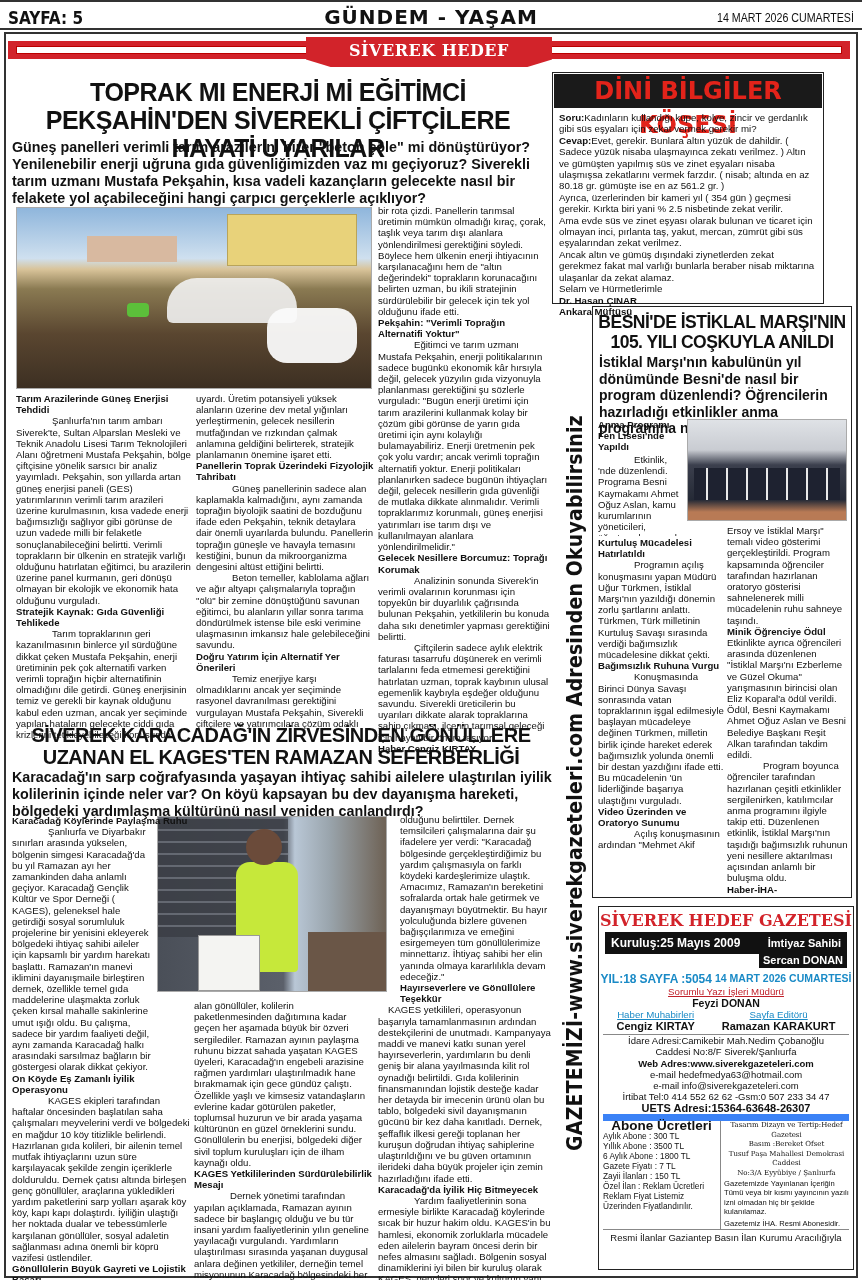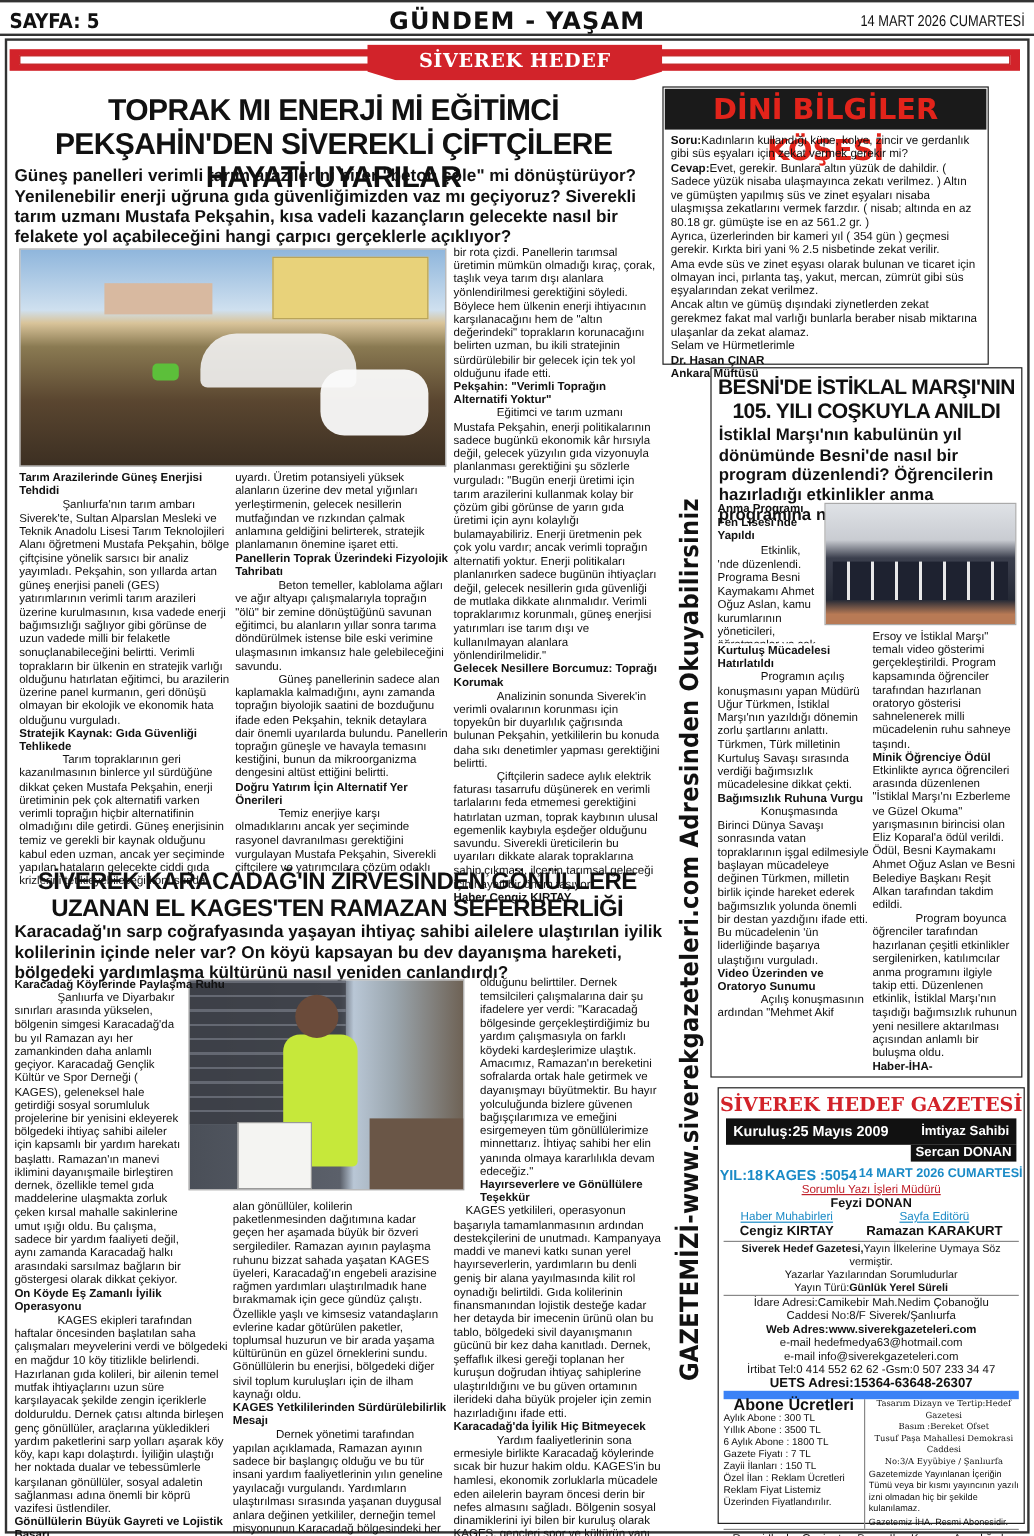--- a/index.html
+++ b/index.html
@@ -66,22 +66,22 @@
 
 <div class="abs col" style="left:16px;top:393px;width:175px">
   <b>Tarım Arazilerinde Güneş Enerjisi Tehdidi</b>
   <p>Şanlıurfa'nın tarım ambarı Siverek'te, Sultan Alparslan Mesleki ve Teknik Anadolu Lisesi Tarım Teknolojileri Alanı öğretmeni Mustafa Pekşahin, bölge çiftçisine yönelik sarsıcı bir analiz yayımladı. Pekşahin, son yıllarda artan güneş enerjisi paneli (GES) yatırımlarının verimli tarım arazileri üzerine kurulmasının, kısa vadede enerji bağımsızlığı sağlıyor gibi görünse de uzun vadede milli bir felaketle sonuçlanabileceğini belirtti. Verimli toprakların bir ülkenin en stratejik varlığı olduğunu hatırlatan eğitimci, bu arazilerin üzerine panel kurmanın, geri dönüşü olmayan bir ekolojik ve ekonomik hata olduğunu vurguladı.</p>
   <b>Stratejik Kaynak: Gıda Güvenliği Tehlikede</b>
   <p>Tarım topraklarının geri kazanılmasının binlerce yıl sürdüğüne dikkat çeken Mustafa Pekşahin, enerji üretiminin pek çok alternatifi varken verimli toprağın hiçbir alternatifinin olmadığını dile getirdi. Güneş enerjisinin temiz ve gerekli bir kaynak olduğunu kabul eden uzman, ancak yer seçiminde yapılan hataların gelecekte ciddi gıda krizlerini tetikleyebileceği konusunda</p>
 </div>
 <div class="abs col" style="left:196px;top:393px;width:178px">
   <p style="text-indent:0">uyardı. Üretim potansiyeli yüksek alanların üzerine dev metal yığınları yerleştirmenin, gelecek nesillerin mutfağından ve rızkından çalmak anlamına geldiğini belirterek, stratejik planlamanın önemine işaret etti.</p>
   <b>Panellerin Toprak Üzerindeki Fizyolojik Tahribatı</b>
+  <p>Güneş panellerinin sadece alan kaplamakla kalmadığını, aynı zamanda toprağın biyolojik saatini de bozduğunu ifade eden Pekşahin, teknik detaylara dair önemli uyarılarda bulundu. Panellerin toprağın güneşle ve havayla temasını kestiğini, bunun da mikroorganizma dengesini altüst ettiğini belirtti.</p>
   <p>Beton temeller, kablolama ağları ve ağır altyapı çalışmalarıyla toprağın "ölü" bir zemine dönüştüğünü savunan eğitimci, bu alanların yıllar sonra tarıma döndürülmek istense bile eski verimine ulaşmasının imkansız hale gelebileceğini savundu.</p>
-  <p>Güneş panellerinin sadece alan kaplamakla kalmadığını, aynı zamanda toprağın biyolojik saatini de bozduğunu ifade eden Pekşahin, teknik detaylara dair önemli uyarılarda bulundu. Panellerin toprağın güneşle ve havayla temasını kestiğini, bunun da mikroorganizma dengesini altüst ettiğini belirtti.</p>
   <b>Doğru Yatırım İçin Alternatif Yer Önerileri</b>
   <p>Temiz enerjiye karşı olmadıklarını ancak yer seçiminde rasyonel davranılması gerektiğini vurgulayan Mustafa Pekşahin, Siverekli çiftçilere ve yatırımcılara çözüm odaklı</p>
 </div>
 <div class="abs col" style="left:378px;top:205px;width:172px">
   <p style="text-indent:0">bir rota çizdi. Panellerin tarımsal üretimin mümkün olmadığı kıraç, çorak, taşlık veya tarım dışı alanlara yönlendirilmesi gerektiğini söyledi. Böylece hem ülkenin enerji ihtiyacının karşılanacağını hem de "altın değerindeki" toprakların korunacağını belirten uzman, bu ikili stratejinin sürdürülebilir bir gelecek için tek yol olduğunu ifade etti.</p>
   <b>Pekşahin: "Verimli Toprağın Alternatifi Yoktur"</b>
   <p>Eğitimci ve tarım uzmanı Mustafa Pekşahin, enerji politikalarının sadece bugünkü ekonomik kâr hırsıyla değil, gelecek yüzyılın gıda vizyonuyla planlanması gerektiğini şu sözlerle vurguladı: "Bugün enerji üretimi için tarım arazilerini kullanmak kolay bir çözüm gibi görünse de yarın gıda üretimi için aynı kolaylığı bulamayabiliriz. Enerji üretmenin pek çok yolu vardır; ancak verimli toprağın alternatifi yoktur. Enerji politikaları planlanırken sadece bugünün ihtiyaçları değil, gelecek nesillerin gıda güvenliği de mutlaka dikkate alınmalıdır. Verimli topraklarımız korunmalı, güneş enerjisi yatırımları ise tarım dışı ve kullanılmayan alanlara yönlendirilmelidir."</p>
   <b>Gelecek Nesillere Borcumuz: Toprağı Korumak</b>
   <p>Analizinin sonunda Siverek'in verimli ovalarının korunması için topyekûn bir duyarlılık çağrısında bulunan Pekşahin, yetkililerin bu konuda daha sıkı denetimler yapması gerektiğini belirtti.</p>
   <p>Çiftçilerin sadece aylık elektrik faturası tasarrufu düşünerek en verimli tarlalarını feda etmemesi gerektiğini hatırlatan uzman, toprak kaybının ulusal egemenlik kaybıyla eşdeğer olduğunu savundu. Siverekli üreticilerin bu uyarıları dikkate alarak topraklarına sahip çıkması, ilçenin tarımsal geleceği için hayati bir önem taşıyor.</p>
@@ -176,36 +176,35 @@
 
 <div class="abs imp">
   <div class="t">SİVEREK HEDEF GAZETESİ</div>
   <div class="blk">
     <span style="font-size:12px">Kuruluş:25 Mayıs 2009</span>
     <span style="font-size:11px;text-align:left;line-height:12px"><span>İmtiyaz Sahibi</span></span>
   </div>
   <div style="background:#111;color:#fff;margin:0 6px 0 160px;text-align:center;font-weight:bold;font-size:11px;height:14px">Sercan DONAN</div>
   <div style="display:flex;justify-content:space-around;font-size:12px;margin-top:4px">
     <span class="blue">YIL:18</span>
-    <span class="blue">KAGES :5054</span>
+    <span class="blue">SAYFA :5054</span>
     <span class="blue" style="font-size:10.5px">14 MART 2026 CUMARTESİ</span>
   </div>
   <div class="ctr red u">Sorumlu Yazı İşleri Müdürü</div>
   <div class="ctr" style="font-weight:bold;font-size:10.5px">Feyzi DONAN</div>
   <div style="display:flex;justify-content:space-around;border-bottom:1px solid #888;padding-bottom:2px;margin:0 4px">
     <div class="ctr">
         <div class="blue u" style="font-weight:normal">Haber Muhabirleri</div>
         <div style="font-weight:bold;font-size:11px">Cengiz KIRTAY</div>
       </div>
     <div class="ctr">
         <div class="blue u" style="font-weight:normal">Sayfa Editörü</div>
         <div style="font-weight:bold;font-size:11px">Ramazan KARAKURT</div>
       </div>
   </div>
-  <div class="ctr" style="font-size:9px;line-height:11px;border-bottom:1px solid #888;margin:0 4px"><b>Siverek Hedef Gazetesi,</b><span>Yayın İlkelerine Uymaya Söz vermiştir.</span><br><span>Yazarlar Yazılarından Sorumludurlar</span><br><span>Yayın Türü:</span><b>Günlük Yerel Süreli</b></div>
   <div class="ctr" style="font-size:9.5px;line-height:11.3px;border-bottom:7px solid #3b82f6;margin:0 4px">
     <div>İdare Adresi:Camikebir Mah.Nedim Çobanoğlu</div>
     <div>Caddesi No:8/F Siverek/Şanlıurfa</div>
     <div style="font-weight:bold">Web Adres:www.siverekgazeteleri.com</div>
     <div>e-mail hedefmedya63@hotmail.com</div>
     <div>e-mail info@siverekgazeteleri.com</div>
     <div>İrtibat Tel:0 414 552 62 62 -Gsm:0 507 233 34 47</div>
     <div style="font-weight:bold;font-size:11px">UETS Adresi:15364-63648-26307</div>
   </div>
   <div style="display:flex;margin:0 4px;border-bottom:1px solid #888">

